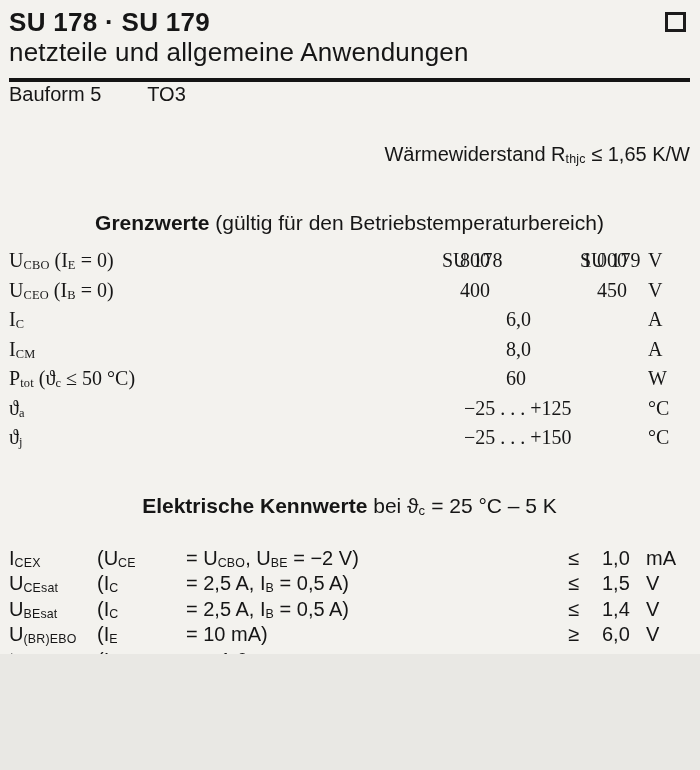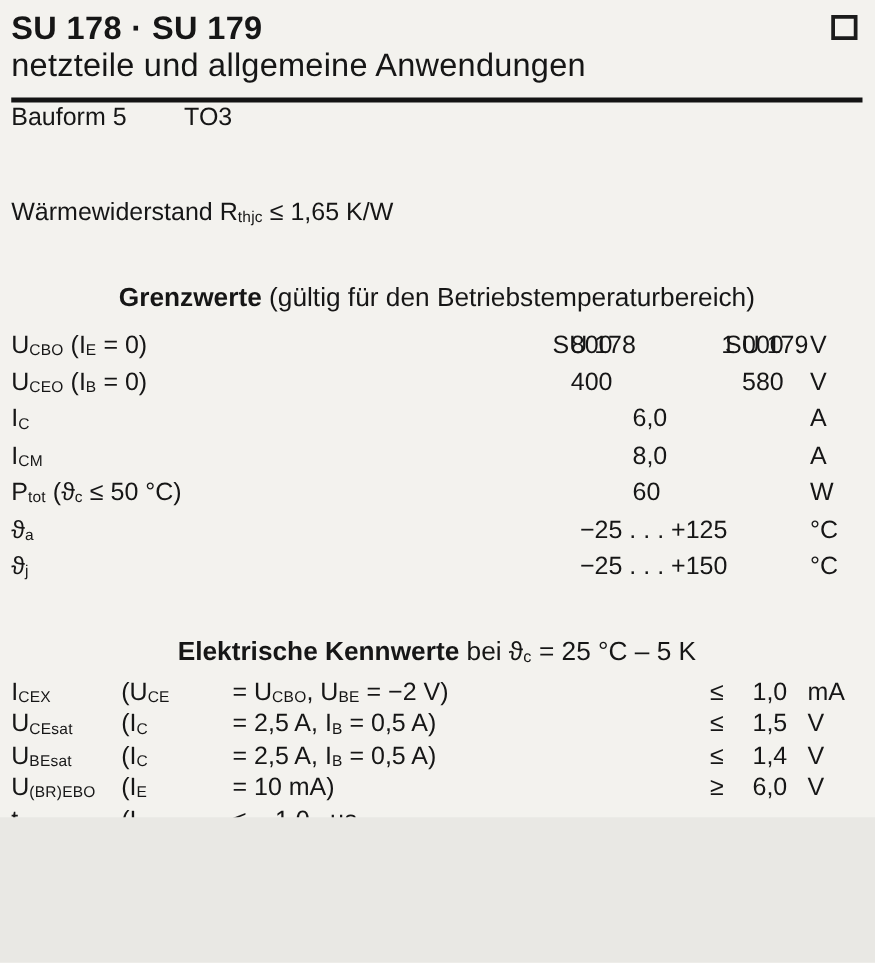--- a/index.html
+++ b/index.html
@@ -12,37 +12,37 @@
   p{margin:0;}
   sub{font-size:0.62em;vertical-align:-0.15em;line-height:0;letter-spacing:0.2px;}
   .title-row{display:flex;justify-content:space-between;align-items:flex-start;}
   .title-row h1{font-size:26px;line-height:28px;font-weight:bold;margin:0;letter-spacing:0.3px;}
   .corner-square{width:21px;height:20px;border:3px solid #1b1b1b;margin-top:4px;margin-right:4px;box-sizing:border-box;display:inline-block;background:transparent;}
   .subtitle{font-size:26px;line-height:33px;font-weight:400;letter-spacing:0.2px;}
   .line1{margin-top:9px;text-align:justify;text-align-last:justify;}
   .rule{height:4px;background:#141414;margin-top:9px;}
   .bauform-line{font-size:20px;line-height:24px;}
   .pkg{margin-left:46px;}
-  .thermal-line{margin-top:52px;font-size:20px;line-height:24px;}
+  .thermal-line{margin-top:36px;font-size:20px;line-height:24px;text-align:right;}
   .sect-head{font-size:21px;line-height:26px;text-align:center;}
   .sect-head .b{font-weight:bold;}
   .g-sect{margin-top:44px;}
   .k-sect{margin-top:40px;}
   .g-table{margin-top:10px;font-size:20px;}
-  .g-row{display:flex;line-height:29.5px;}
+  .g-row{display:flex;line-height:29.5px;font-family:Liberation Serif, serif;}
   .g-label{flex:1;}
   .g-mid{position:relative;width:206px;}
   .g-h1{position:absolute;left:0;}
   .g-h2{position:absolute;left:138px;}
   .g-v1{position:absolute;left:0;width:48px;text-align:right;}
   .g-v2{position:absolute;left:0;width:185px;text-align:right;}
   .g-shared{position:absolute;left:64px;}
   .g-range{position:absolute;left:22px;}
   .g-unit{width:42px;}
-  .k-table{margin-top:7px;font-size:20px;}
+  .k-table{margin-top:27px;font-size:20px;}
   .k-row{display:flex;line-height:25.6px;}
   .k-sym{width:88px;}
   .k-open{width:89px;}
   .k-rest{flex:1;}
   .k-rel{width:34px;}
   .k-val{width:44px;}
   .k-unit{width:44px;}
 </style>
 </head>
 <body>
@@ -78,21 +78,21 @@
         <div class="g-mid">
           <span class="g-v1">800</span>
           <span class="g-v2">1 000</span>
         </div>
         <div class="g-unit">V</div>
       </div>
       <div class="g-row">
         <div class="g-label">U<sub>CEO</sub> (I<sub>B</sub> = 0)</div>
         <div class="g-mid">
           <span class="g-v1">400</span>
-          <span class="g-v2">580</span>
+          <span class="g-v2">450</span>
         </div>
         <div class="g-unit">V</div>
       </div>
       <div class="g-row">
         <div class="g-label">I<sub>C</sub></div>
         <div class="g-mid">
           <span class="g-shared">6,0</span>
         </div>
         <div class="g-unit">A</div>
       </div>

